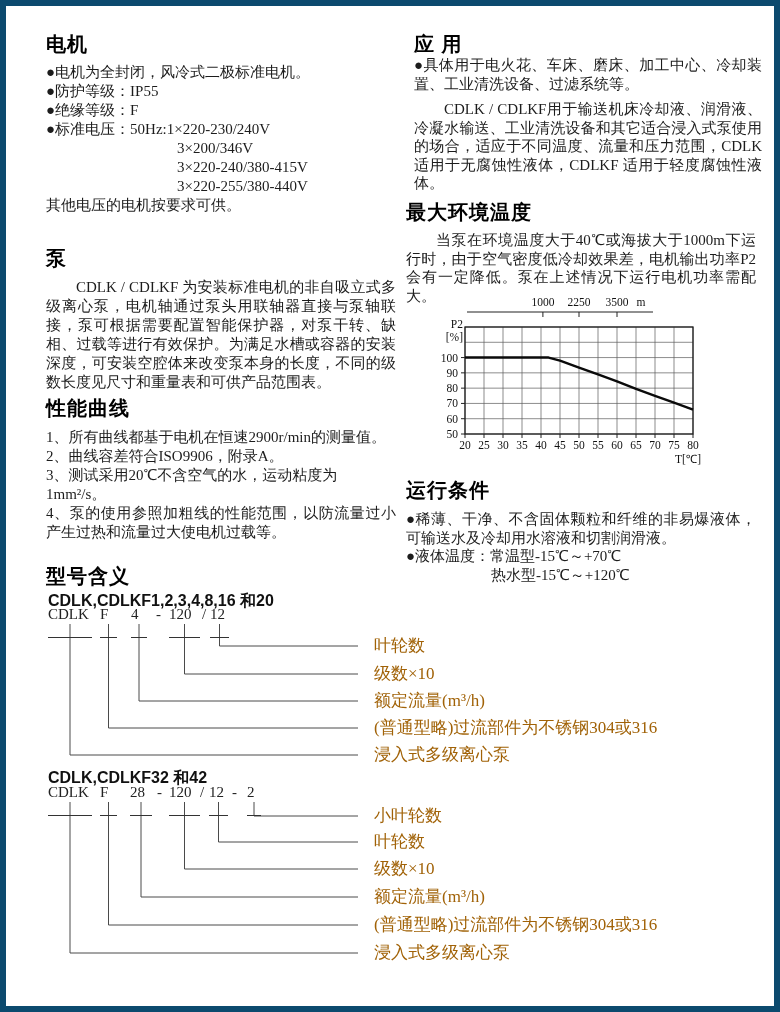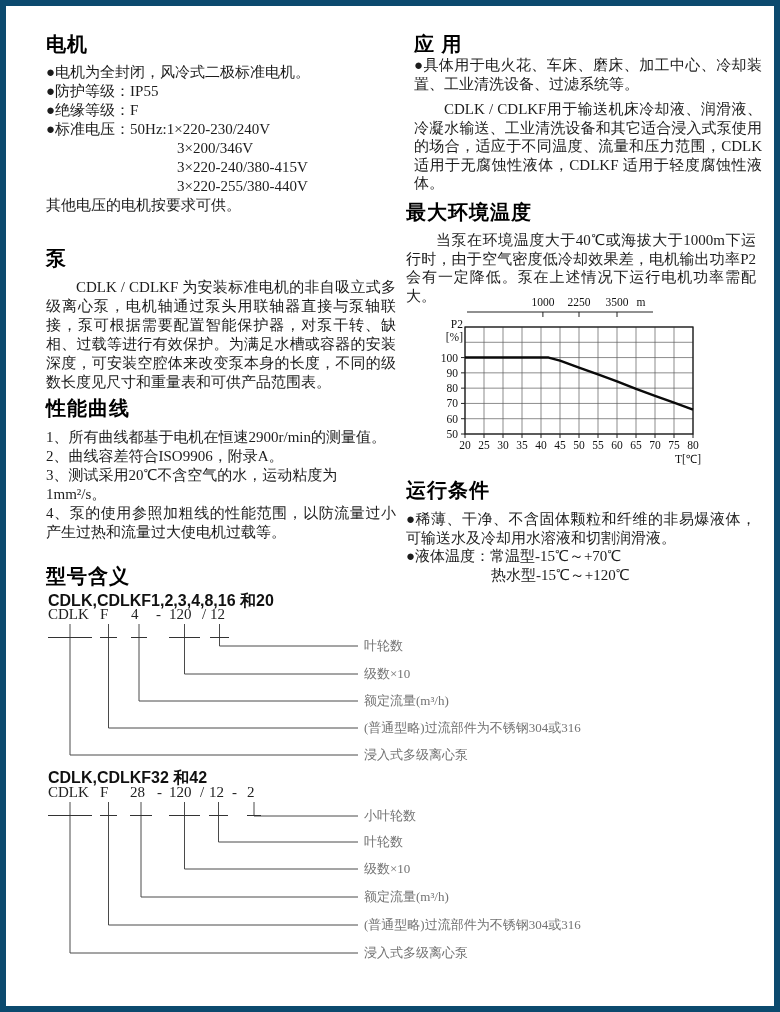--- a/index.html
+++ b/index.html
@@ -21,22 +21,22 @@
   .volt{padding-left:131px;}
   .lt2{padding-left:85px;}
   .mt7{margin-top:7px;}
   .mt8{margin-top:8px;}
   
   .dseries{
     position:absolute;left:42px;font-family:"Liberation Sans",sans-serif;
     font-weight:600;font-size:16px;line-height:17px;white-space:nowrap;color:#111;
   }
   .dlabel{
-    position:absolute;left:358px;font-size:13px;line-height:20px;
-    white-space:nowrap;color:#737373;
+    position:absolute;left:368px;font-size:17px;line-height:20px;
+    white-space:nowrap;color:#a16207;
   }
   .dtoken{
     position:absolute;height:32px;font-size:15px;line-height:16px;
     color:#222;box-sizing:border-box;
   }
   .dtoken.u{border-bottom:1.2px solid #333;}
   #model-lines,#chart-box{position:absolute;pointer-events:none;}
   #chart-box{left:418px;top:282px;width:340px;height:180px;pointer-events:auto;}
 </style>
 </head>

